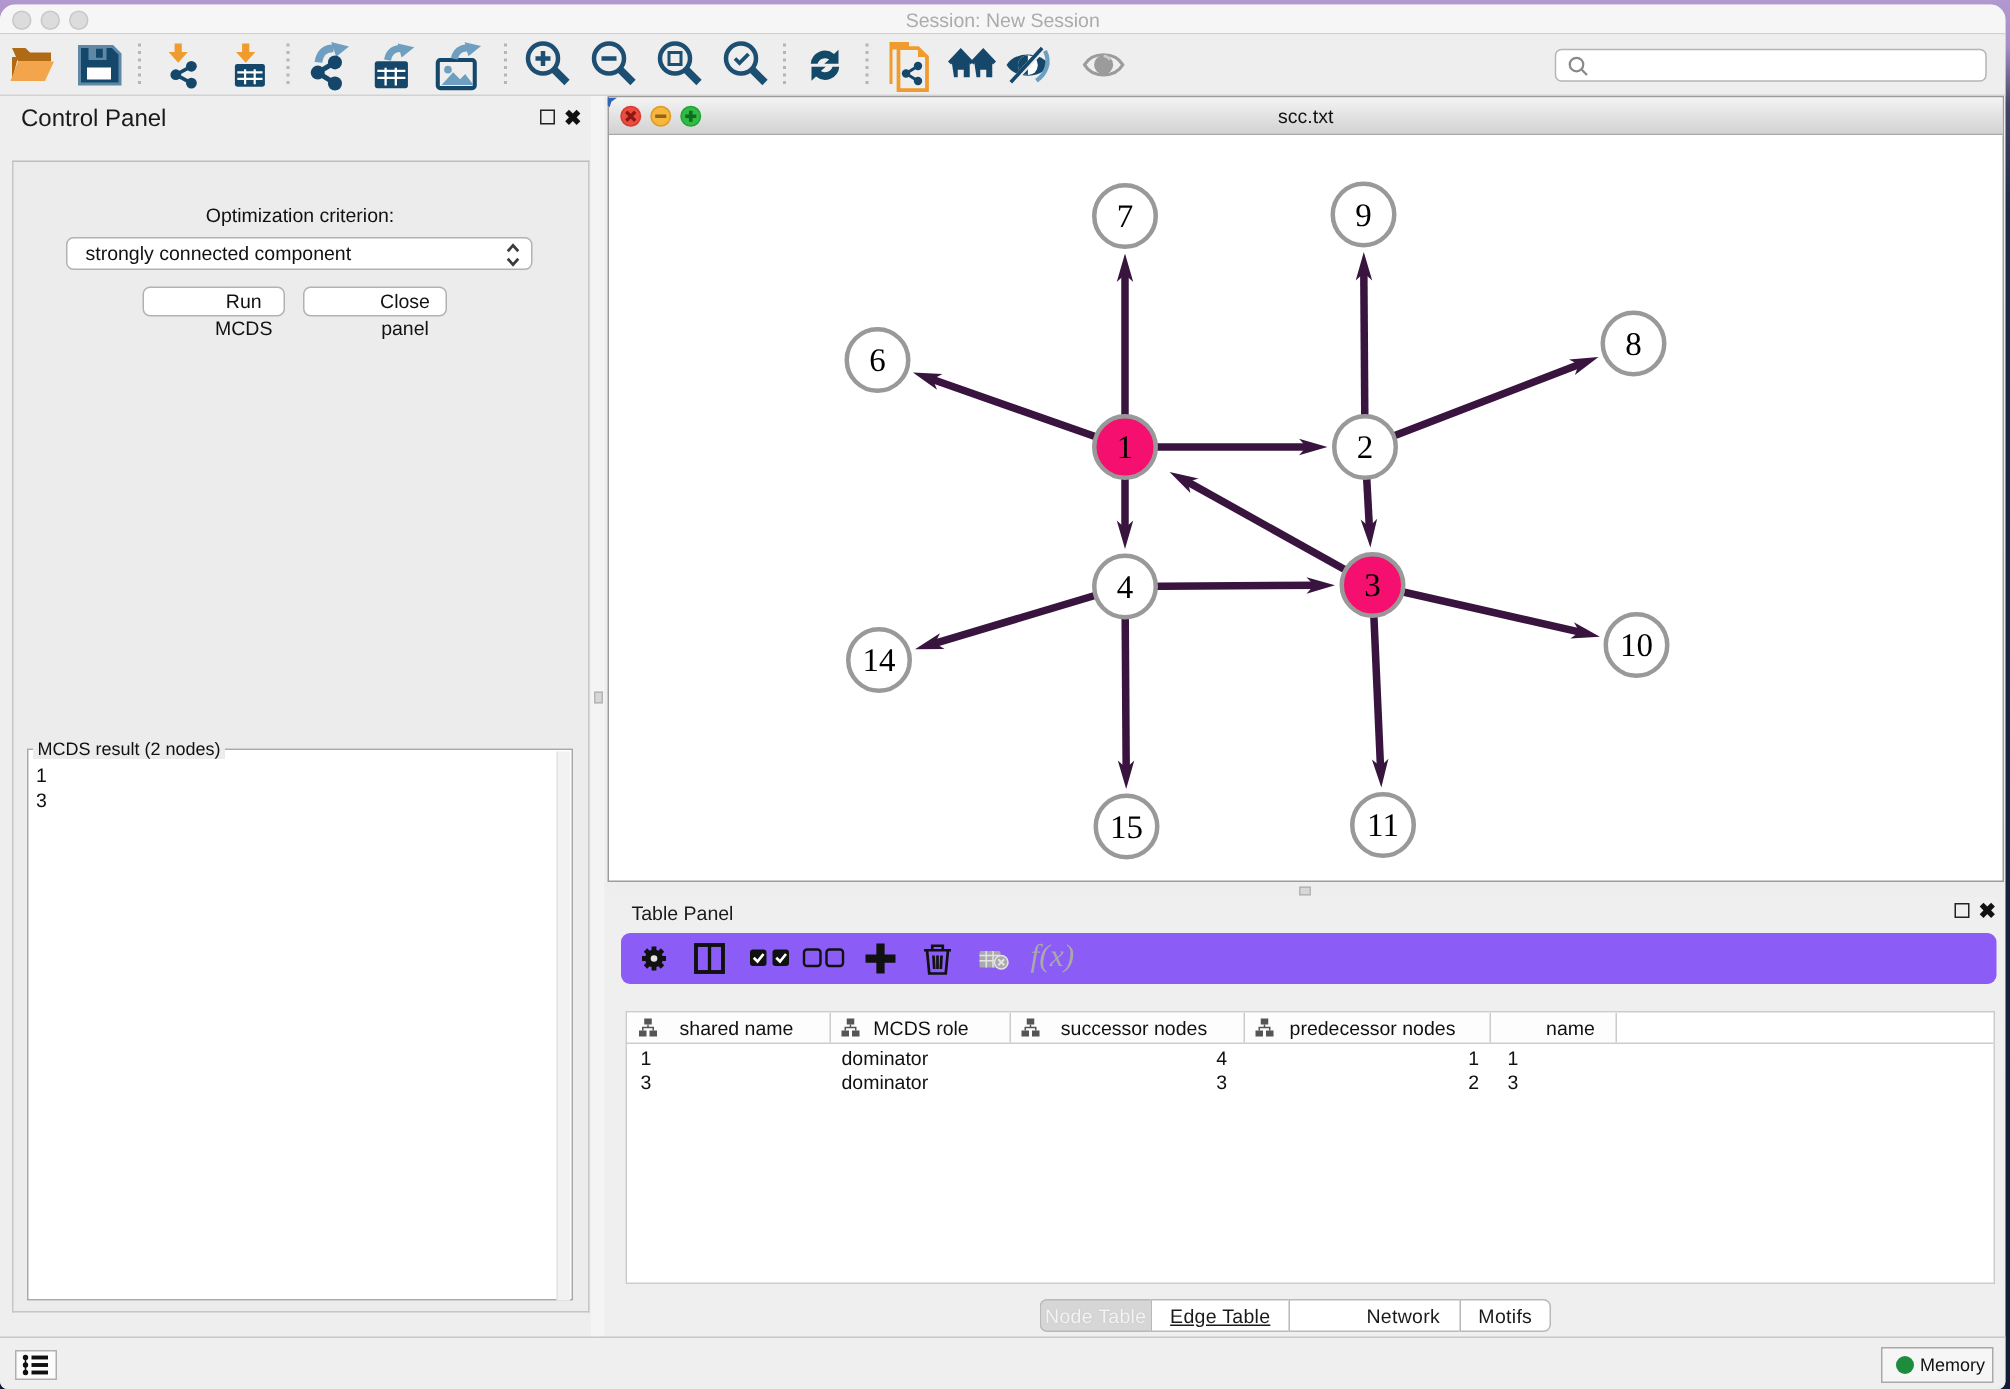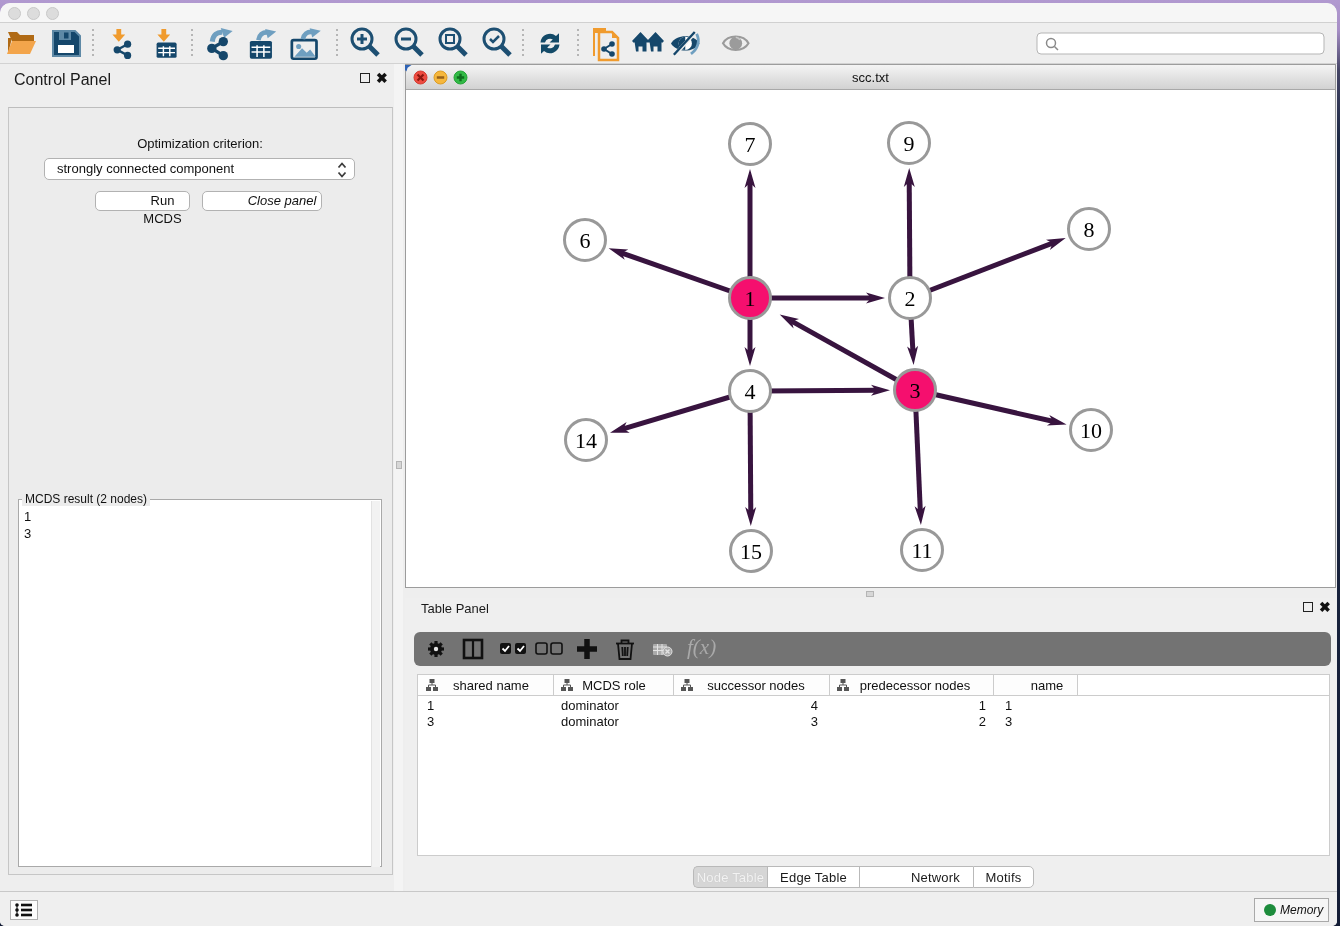--- a/index.html
+++ b/index.html
@@ -30,35 +30,36 @@
 #mcds-scroll { position:absolute; right:1px; top:1px; width:9px; height:366px; background:#f2f2f2; border-left:1px solid #e2e2e2; }
 
 #vdivider { position:absolute; left:394px; top:61px; width:9px; height:827px; background:#f4f4f4; }
 
 #netwin { position:absolute; left:405px; top:61px; width:931px; height:524px; border:1px solid #9c9c9c; background:#ffffff; }
 #nettitle { position:absolute; left:0; top:0; width:100%; height:25px; background:linear-gradient(180deg,#f4f4f4,#dcdcdc 70%,#d2d2d2); border-bottom:1px solid #a8a8a8; }
 #nettitle-text { position:absolute; width:100%; top:5px; text-align:center; font-size:13px; color:#111; }
 
 #tablepanel { position:absolute; left:405px; top:595px; width:931px; height:293px; background:#efefef; }
 #tp-title { position:absolute; left:16px; top:3px; font-size:13px; color:#1a1a1a; }
-#tp-toolbar { position:absolute; left:9px; top:34px; width:917px; height:34px; background:#737373; border-radius:6px; }
+#tp-toolbar { position:absolute; left:9px; top:24px; width:917px; height:34px; background:#8b5cf6; border-radius:6px; }
 #tp-table { position:absolute; left:12px; top:76px; width:913px; height:182px; background:#ffffff; border:1px solid #cccccc; }
 #tp-tabs { position:absolute; left:288px; top:268px; height:22px; display:flex; letter-spacing:0.2px; }
 
-#statusbar { position:absolute; left:0; top:888px; width:100%; height:35px; background:#efefef; border-top:1px solid #c8c8c8;font-style:italic; }
+#statusbar { position:absolute; left:0; top:888px; width:100%; height:35px; background:#efefef; border-top:1px solid #c8c8c8; }
 #listbtn { position:absolute; left:10px; top:8px; width:28px; height:20px; background:#fcfcfc; border:1px solid #b0b0b0; }
 #membtn { position:absolute; left:1254px; top:6px; width:75px; height:24px; background:#f6f6f6; border:1px solid #a9a9a9; font-size:12px; color:#111; }
 </style>
 </head>
 <body>
 <div id="win">
   <div id="titlebar">
     <div class="tl" style="left:8px;"></div>
     <div class="tl" style="left:27px;"></div>
     <div class="tl" style="left:46px;"></div>
+    <div id="title-text">Session: New Session</div>
   </div>
   <div id="toolbar">
     <svg width="1337" height="40" viewBox="0 0 1337 40">
 
       <g transform="translate(6,5)">
         <path d="M2 4 h9 l3 3 h14 v6 H6 z" fill="#b06a15"></path>
         <path d="M2 4 v22 l4 -16 h-4" fill="#b06a15"></path>
         <path d="M6 13 h24 l-6 13 H1 z" fill="#f3a54b"></path>
       </g>
 
@@ -203,21 +204,21 @@
   <div class="float-ic" style="left:360px; top:70px;"></div>
   <div class="x-ic" style="left:376px; top:69px;">✖</div>
   <div id="cp-panel"></div>
   <div id="combo">strongly connected component
     <svg width="12" height="18" viewBox="0 0 12 18" style="position:absolute; right:6px; top:2px;">
       <path d="M2.5 6.5 L6 2.5 L9.5 6.5 M2.5 11.5 L6 15.5 L9.5 11.5" fill="none" stroke="#3c3c3c" stroke-width="1.8"></path>
     </svg>
   </div>
   <div id="opt-label">Optimization criterion:</div>
   <div class="btn" style="left:95px; top:188px; width:95px;">Run MCDS</div>
-  <div class="btn" style="left:202px; top:188px; width:120px;font-style:italic;">Close panel</div>
+  <div class="btn" style="left:202px; top:188px; width:96px;">Close panel</div>
   <div id="mcds-box">
     <div style="position:absolute; left:5px; top:8px; font-size:13px; color:#111; line-height:17px;">1<br>3</div>
     <div id="mcds-scroll"></div>
   </div>
   <div id="mcds-legend">MCDS result (2 nodes)</div>
   <div id="vdivider"></div>
   <div style="position:absolute; left:396px; top:458px; width:6px; height:8px; background:#d7d7d7; border:1px solid #b5b5b5;"></div>
   <div style="position:absolute; left:866px; top:588px; width:8px; height:6px; background:#d7d7d7; border:1px solid #b5b5b5;"></div>
   <div id="netwin">
     <svg width="7" height="7" viewBox="0 0 7 7" style="position:absolute;left:-1px;top:0px;z-index:5;">
@@ -412,21 +413,21 @@
           <text x="9" y="51">3</text>
             <text x="143" y="51">dominator</text>
           <text x="400" y="51" text-anchor="end">3</text>
             <text x="568" y="51" text-anchor="end">2</text>
             <text x="587" y="51">3</text>
         </g>
       </svg>
     </div>
     <div id="tp-tabs">
       <div class="tab sel" style="width:74px;">Node Table</div>
-      <div class="tab" style="width:92px;">Edge Table</div>
+      <div class="tab" style="width:92px;text-decoration:underline;">Edge Table</div>
       <div class="tab" style="width:114px;padding-left:38px;">Network Table</div>
       <div class="tab" style="width:61px;">Motifs</div>
     </div>
   </div>
   <div id="statusbar">
     <div id="listbtn">
       <svg width="26" height="18" viewBox="0 0 26 18">
         <g fill="#111111">
           <circle cx="6" cy="4" r="1.8"></circle>
             <circle cx="6" cy="9" r="1.8"></circle>

